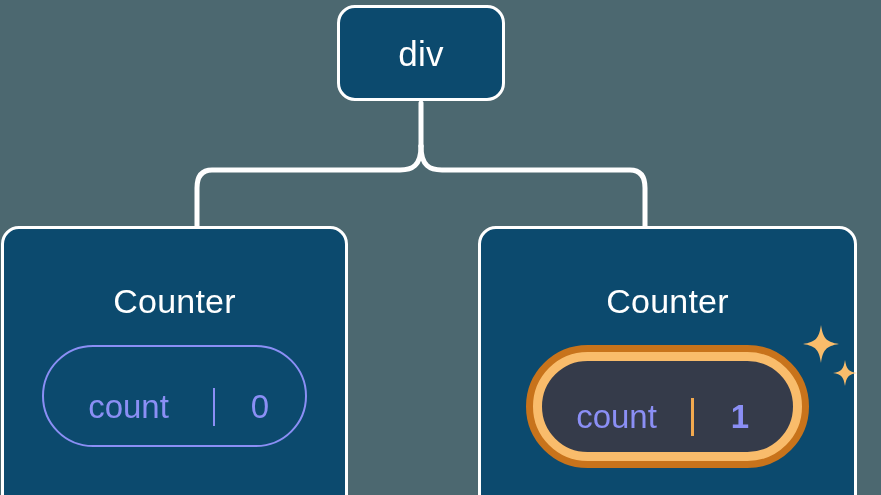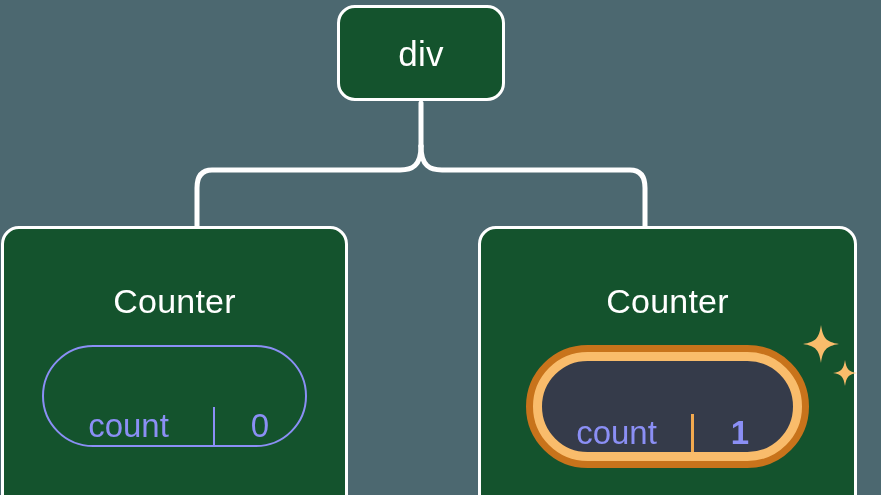--- a/index.html
+++ b/index.html
@@ -29,21 +29,21 @@
     top: 0;
     width: 881px;
     height: 495px;
     z-index: 1;
   }
 
   
   .node {
     position: absolute;
     z-index: 2;
-    background: #14532d;
+    background: #0c4a6e;
     border: 3px solid #ffffff;
     border-radius: 18px;
     box-sizing: border-box;
     display: flex;
     flex-direction: column;
     align-items: center;
   }
 
   
   #node-div {
@@ -121,21 +121,21 @@
     align-items: stretch;
     border-radius: 999px;
     border: 9px solid #f9bc6b;
     background: #353b4a;
     box-sizing: border-box;
   }
 
   .pill-cells {
     flex: 1;
     display: flex;
-    align-items: flex-end;
+    align-items: center;
     border-radius: 999px;
     overflow: hidden;
     margin-top: 21px;
   }
 
   .pill-key,
   .pill-value {
     display: flex;
     align-items: center;
     justify-content: center;

